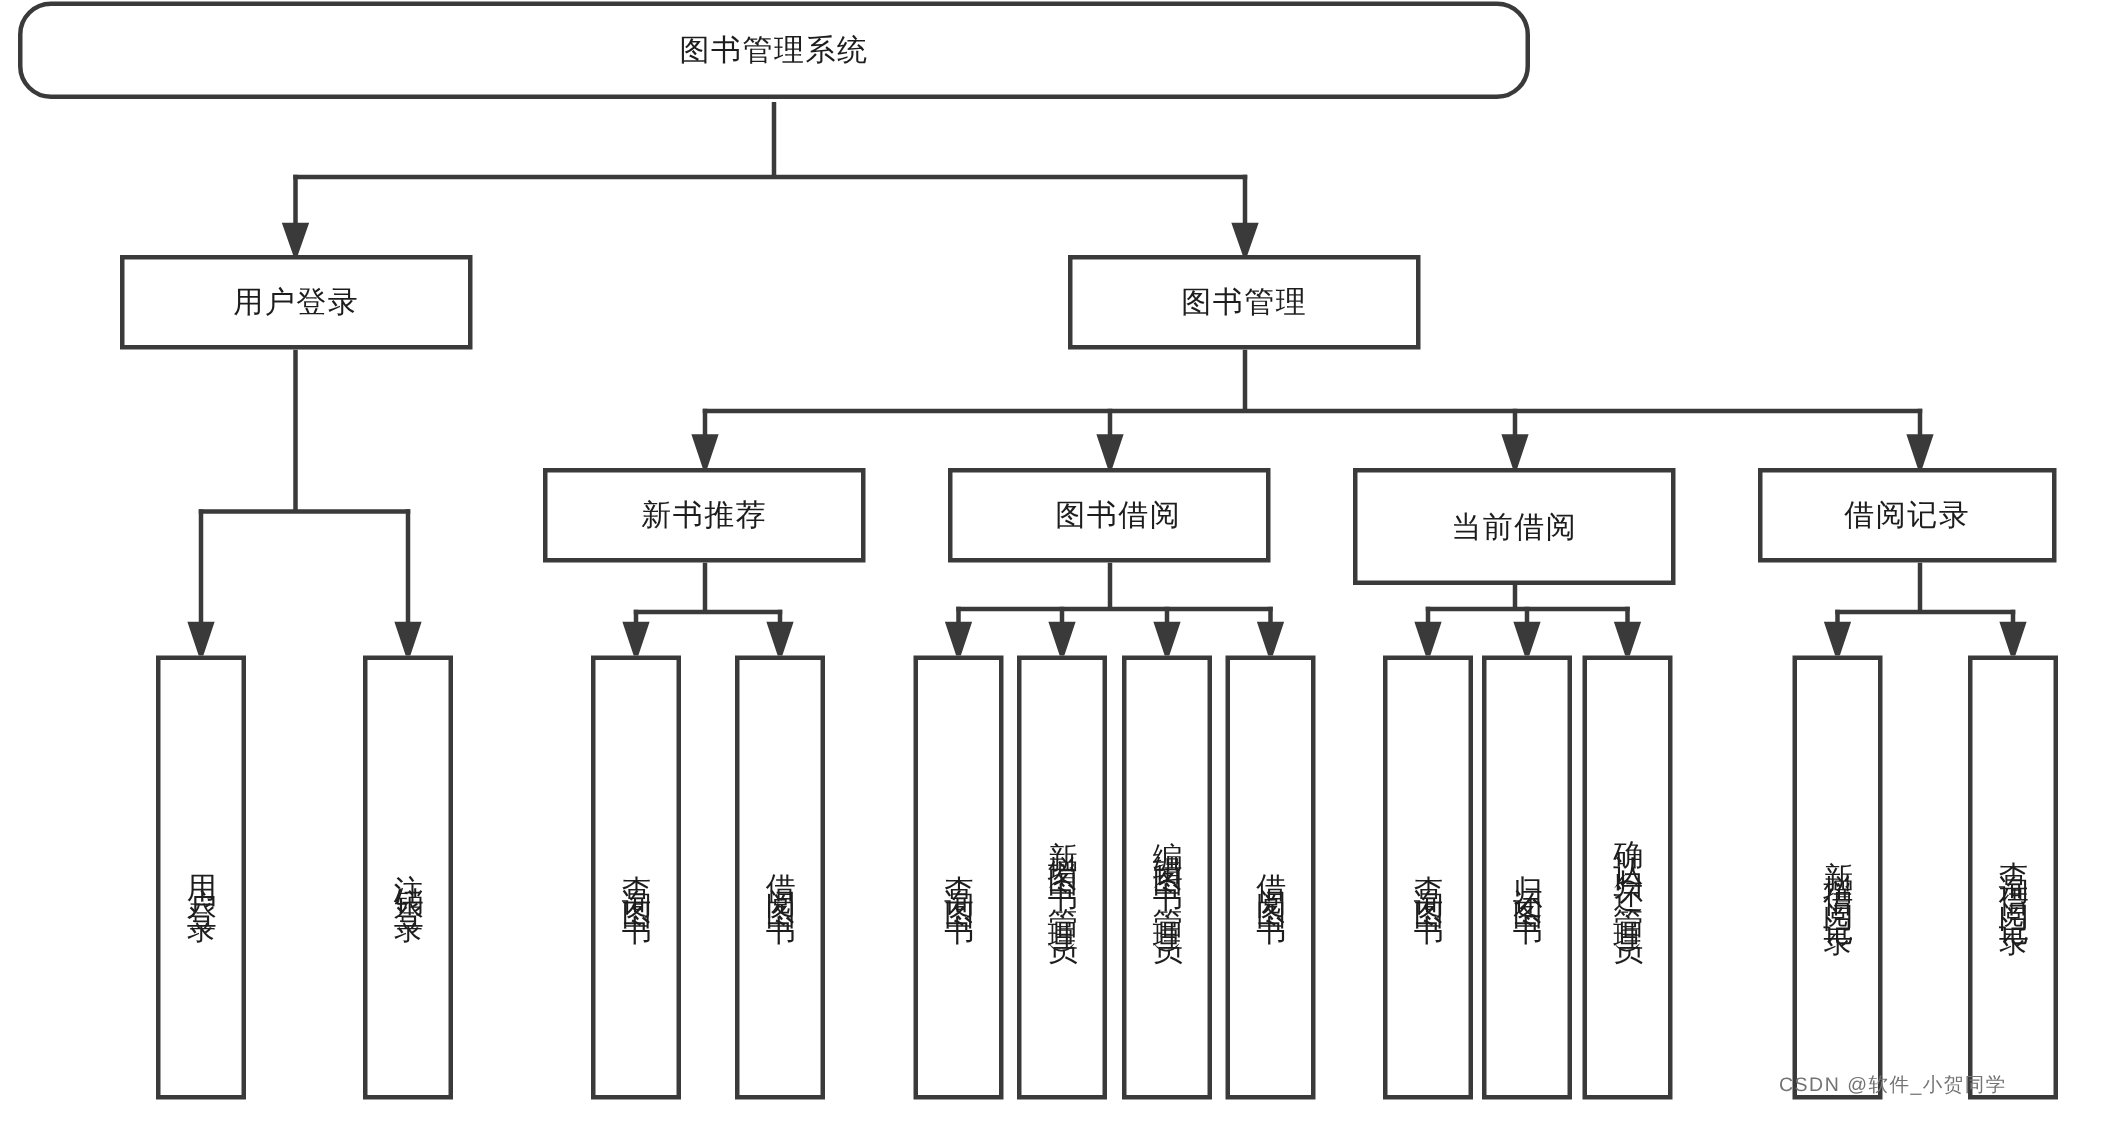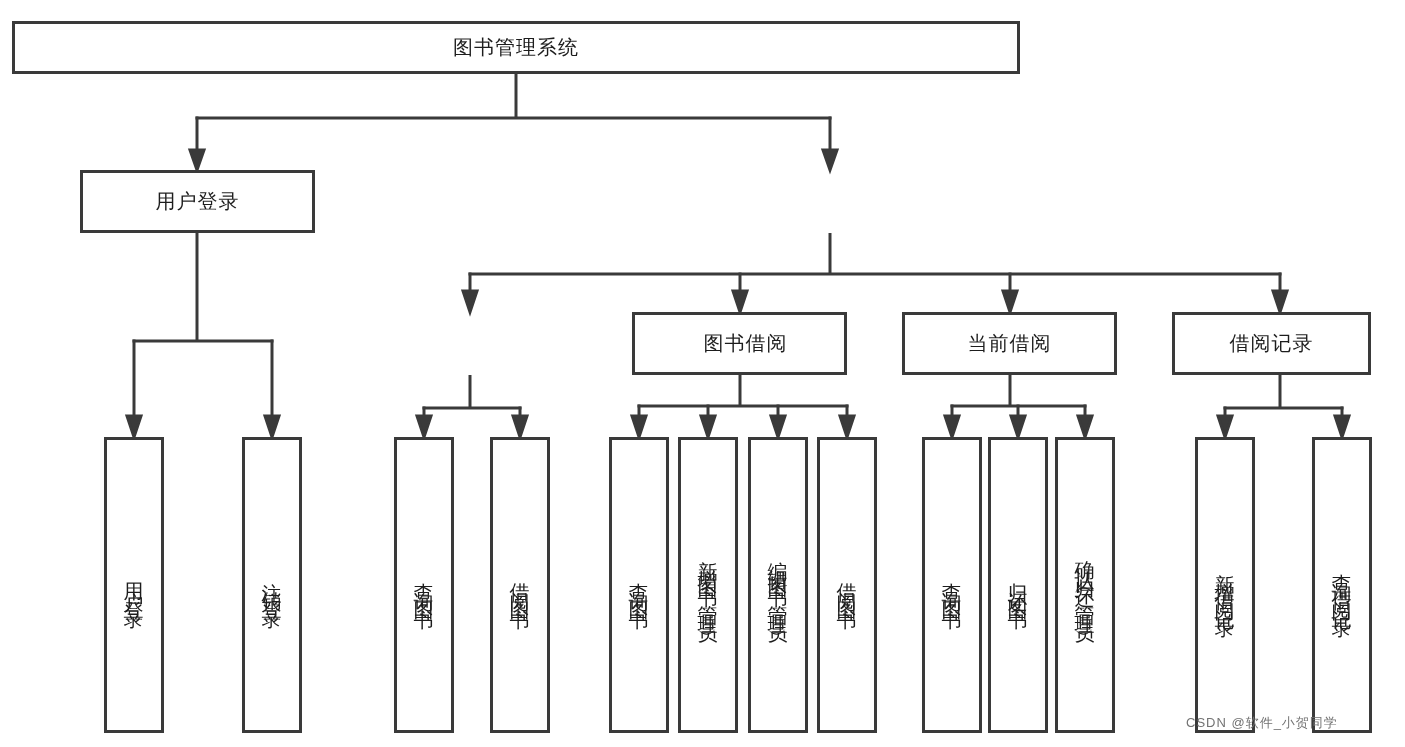--- a/index.html
+++ b/index.html
@@ -12,28 +12,28 @@
     position:absolute;background:#ffffff;border:3px solid #3a3a3a;box-sizing:border-box;
     display:flex;align-items:center;justify-content:center;
     color:#1d1d1d;font-size:20px;letter-spacing:1px;z-index:2;
   }
   .leaf{width:60px;top:437px;height:296px;}
   .leaf .vtext{
     writing-mode:vertical-rl;text-orientation:mixed;
     letter-spacing:9px;font-size:20px;line-height:1;white-space:nowrap;
   }
   
-  #n-root{left:12px;top:21px;width:1008px;height:53px;}
+  #n-root{left:12px;top:1px;width:1008px;height:65px;border-radius:22px;}
   
   #n-user-login{left:80px;top:170px;width:235px;height:63px;}
   #n-book-mgmt{left:712px;top:170px;width:235px;height:63px;}
   
   #n-new-book{left:362px;top:312px;width:215px;height:63px;}
   #n-borrowing{left:632px;top:312px;width:215px;height:63px;padding-left:12px;}
-  #n-current{left:902px;top:312px;width:215px;height:63px;}
+  #n-current{left:902px;top:312px;width:215px;height:78px;}
   #n-records{left:1172px;top:312px;width:199px;height:63px;}
   
   #lf-login{left:104px;}   #lf-logout{left:242px;}
   #lf-nb-query{left:394px;} #lf-nb-borrow{left:490px;}
   #lf-bb-query{left:609px;} #lf-bb-add{left:678px;} #lf-bb-edit{left:748px;} #lf-bb-borrow{left:817px;}
   #lf-cb-query{left:922px;} #lf-cb-return{left:988px;} #lf-cb-confirm{left:1055px;}
   #lf-rc-add{left:1195px;}  #lf-rc-query{left:1312px;}
   #watermark{
     position:absolute;left:1186px;top:714px;z-index:5;
     font-size:13px;color:#737373;letter-spacing:1px;white-space:nowrap;
@@ -104,21 +104,23 @@
       <line x1="1225" y1="406.5" x2="1225" y2="418"></line>
       <polygon points="1218,416 1232,416 1225,437"></polygon>
       <line x1="1342" y1="406.5" x2="1342" y2="418"></line>
       <polygon points="1335,416 1349,416 1342,437"></polygon>
     </g>
   </svg>
 
   <div class="node" id="n-root">图书管理系统</div>
 
   <div class="node" id="n-user-login">用户登录</div>
+  <div class="node" id="n-book-mgmt">图书管理</div>
 
+  <div class="node" id="n-new-book">新书推荐</div>
   <div class="node" id="n-borrowing">图书借阅</div>
   <div class="node" id="n-current">当前借阅</div>
   <div class="node" id="n-records">借阅记录</div>
 
   <div class="node leaf" id="lf-login">
     <span class="vtext">用户登录</span>
   </div>
   <div class="node leaf" id="lf-logout">
     <span class="vtext">注销登录</span>
   </div>

